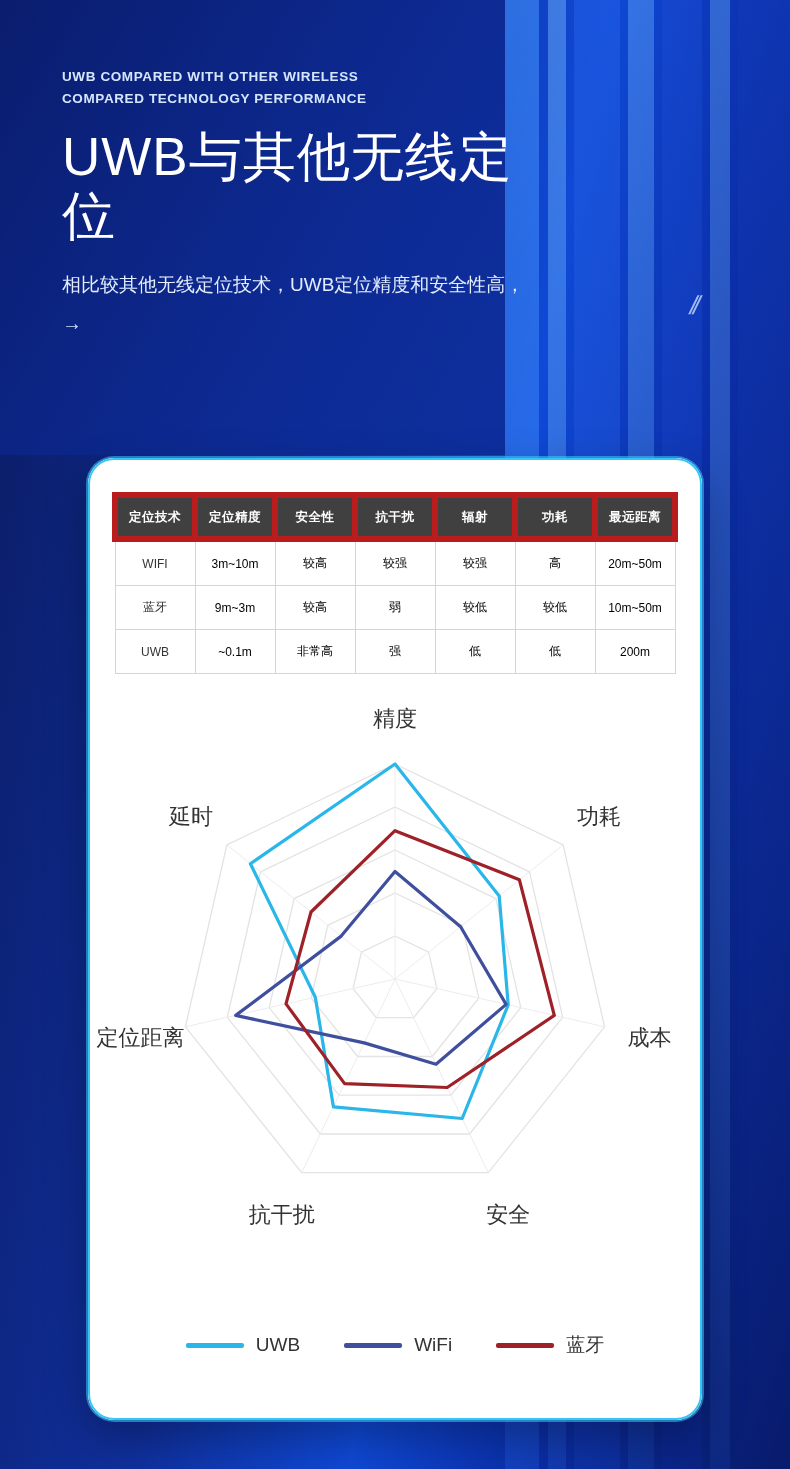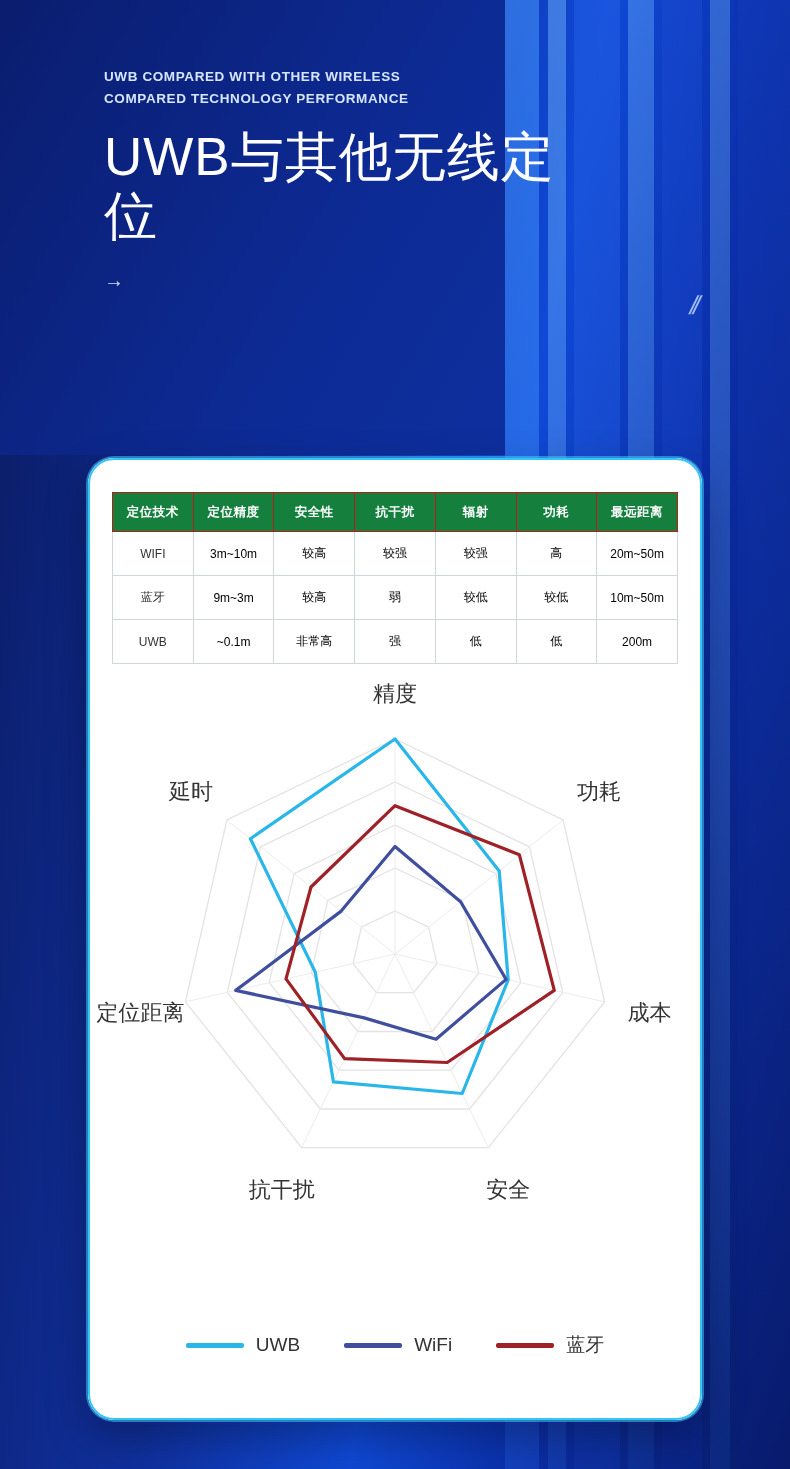--- a/index.html
+++ b/index.html
@@ -33,21 +33,21 @@
   .s4 { left: 628px; width: 26px; background: linear-gradient(180deg, rgba(110,180,255,.4), rgba(50,120,240,.12)); }
   .s5 { left: 662px; width: 40px; background: linear-gradient(180deg, rgba(25,75,210,.5), rgba(12,40,150,.35)); }
   .s6 { left: 710px; width: 20px; background: linear-gradient(180deg, rgba(120,190,255,.35), rgba(50,120,240,.1)); }
   .s7 { left: 738px; width: 52px; background: linear-gradient(180deg, rgba(18,58,185,.55), rgba(8,28,120,.45)); }
   .dark-left {
     position: absolute;
     left: 0; top: 0; width: 505px; height: 455px;
     background: linear-gradient(120deg, #0a1d6e 0%, #0d2a93 60%, #0d2f9e 100%);
   }
 
-  .header { position: absolute; left: 62px; top: 66px; width: 470px; margin-left: 42px; }
+  .header { position: absolute; left: 62px; top: 66px; width: 470px; }
   .eyebrow {
     color: #d6e6ff;
     font-size: 13.5px;
     letter-spacing: .6px;
     line-height: 1.65;
     font-weight: 600;
   }
   .title {
     margin-top: 16px;
     color: #ffffff;
@@ -103,42 +103,42 @@
   
   table.cmp {
     position: absolute;
     left: 24px;
     top: 34px;
     width: 566px;
     border-collapse: collapse;
     table-layout: fixed;
   }
   table.cmp th {
-    background: #15803d;
+    background: #404040;
     color: #ffffff;
     font-size: 12.5px;
     font-weight: bold;
     height: 36px;
-    border: 1px solid #b91c1c;
+    border: 6px solid #b91c1c;
     letter-spacing: .5px;
   }
   table.cmp td {
     height: 41px;
     text-align: center;
     font-size: 12px;
     color: #000000;
     border: 1px solid #cfd6dd;
   }
   table.cmp td.first { color: #333; }
 
   
   .radar-wrap {
     position: absolute;
     left: 0;
-    top: 196px;
+    top: 221px;
     width: 614px;
     height: 600px;
   }
   .legend {
     position: absolute;
     left: 0;
     bottom: 62px;
     width: 614px;
     display: flex;
     justify-content: center;
@@ -164,20 +164,21 @@
 
   <div class="header">
     <div class="eyebrow">
       <div>UWB COMPARED WITH OTHER WIRELESS</div>
       <div>COMPARED TECHNOLOGY PERFORMANCE</div>
     </div>
     <div class="title">
       <div>UWB与其他无线定位</div>
     </div>
     <div class="subtitle">
+      <div>相比较其他无线定位技术，UWB定位精度和安全性高，</div>
     </div>
     <div class="arrow">→</div>
   </div>
   <div class="slashes">//</div>
 
   <div class="card">
     <table class="cmp">
       <thead>
         <tr>
           <th>定位技术</th>

